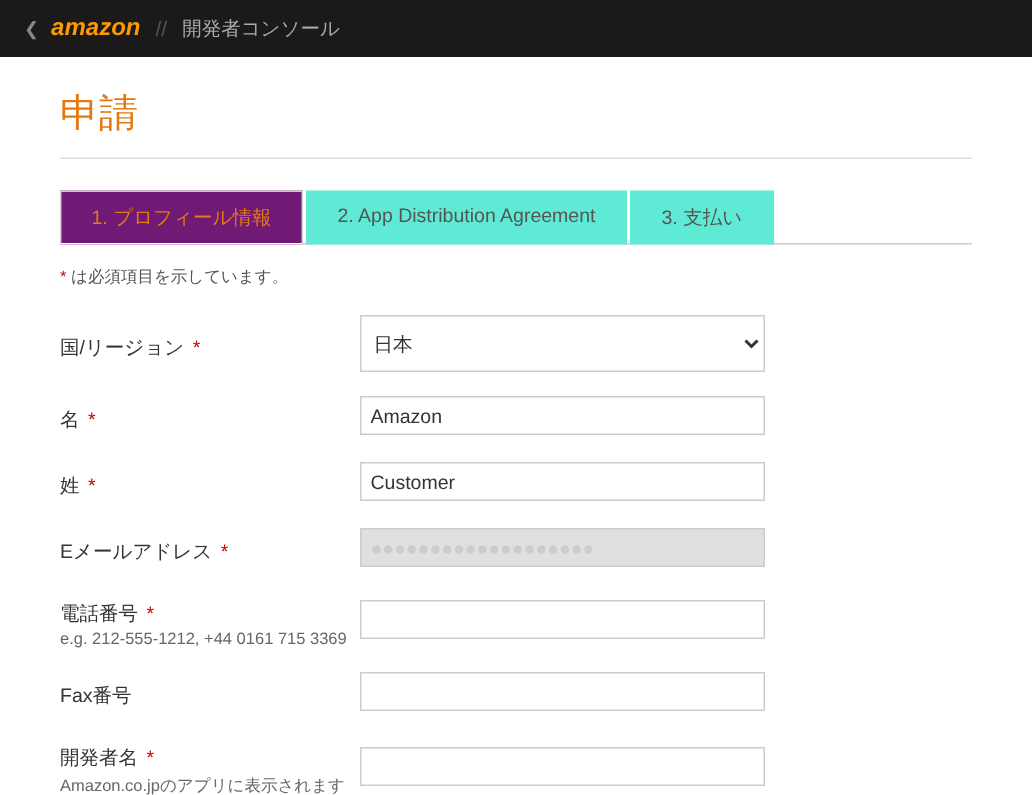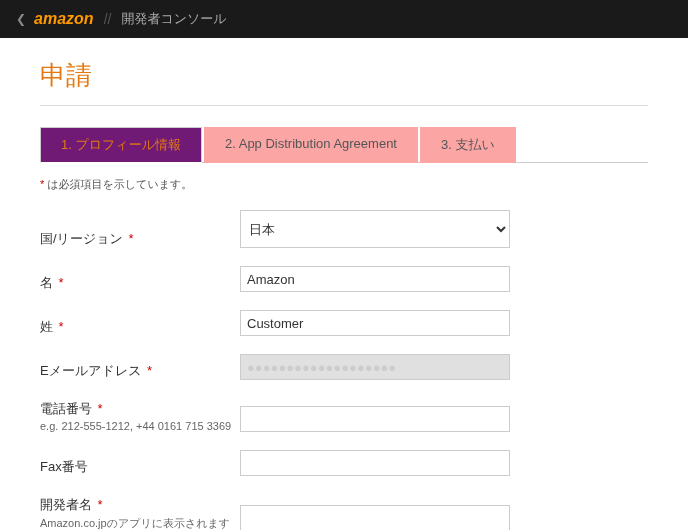--- a/index.html
+++ b/index.html
@@ -73,21 +73,21 @@
       border-bottom: 1px solid #ccc;
       margin-bottom: 14px;
     }
 
     .tab {
       padding: 8px 20px;
       font-size: 13px;
       cursor: pointer;
       border: 1px solid transparent;
       border-bottom: none;
-      background: #fca5a5;
+      background: #5eead4;
       color: #555;
       margin-right: 2px;
       position: relative;
       top: 1px;
     }
 
     .tab.active {
       background: #701a75;
       border-color: #ccc;
       border-bottom: 1px solid #fff;
@@ -105,21 +105,21 @@
       margin-bottom: 18px;
     }
 
     .required-notice .asterisk {
       color: #c00;
     }
 
     
     .form-row {
       display: flex;
-      align-items: flex-end;
+      align-items: center;
       margin-bottom: 14px;
       min-height: 30px;
     }
 
     .form-label {
       width: 200px;
       padding-top: 6px;
       font-size: 13px;
       color: #333;
       flex-shrink: 0;

